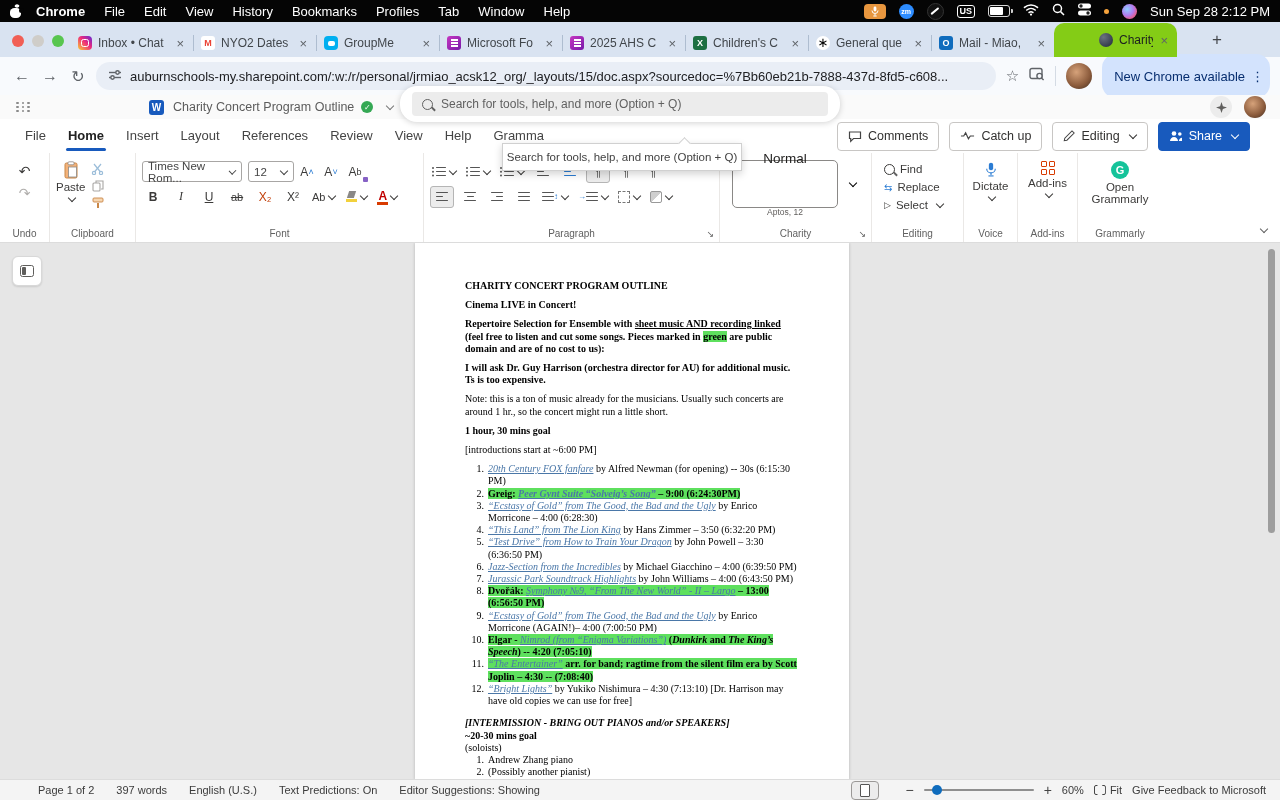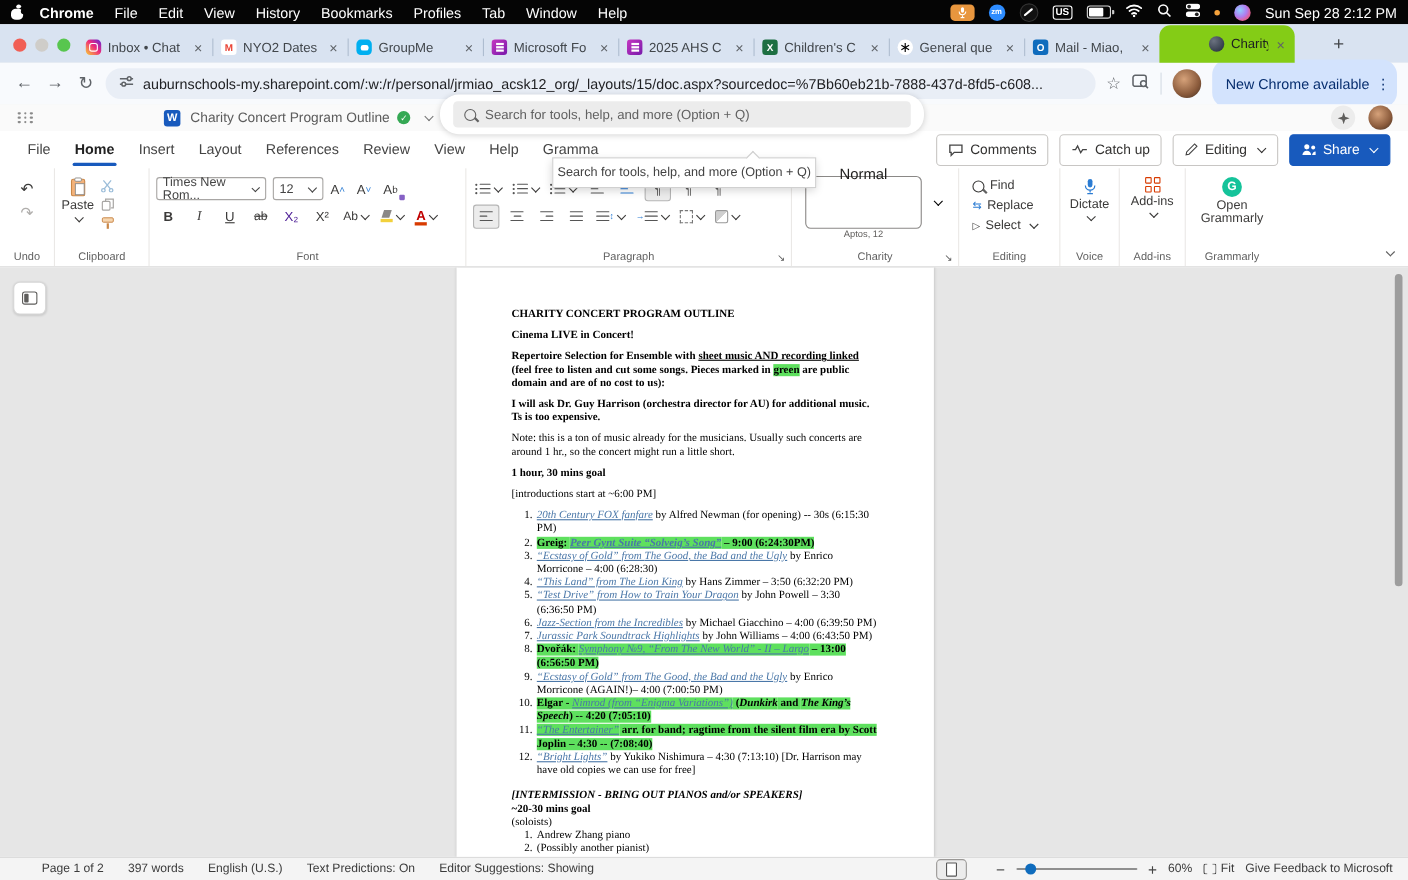--- a/index.html
+++ b/index.html
@@ -101,21 +101,21 @@
     font-size:11.5px;color:#424242;white-space:nowrap;}
   #search-tooltip::before{content:"";position:absolute;top:-5px;right:52px;width:8px;height:8px;background:#fff;
     border-left:1px solid #d0d0d0;border-top:1px solid #d0d0d0;transform:rotate(45deg);}
 
   
   #word-menurow{position:absolute;top:24px;left:0;right:0;height:34px;display:flex;align-items:center;background:#fff;}
   #word-menu-items{display:flex;align-items:center;margin-left:14px;}
   .wtab{padding:0 11px;font-size:13px;color:#444;position:relative;line-height:34px;}
   .wtab.active{font-weight:700;color:#222;}
   .wtab.active::after{content:"";position:absolute;left:9px;right:9px;bottom:2px;height:3px;background:#185abd;border-radius:2px;}
-  #menurow-right{margin-left:auto;display:flex;align-items:flex-start;gap:10px;padding-right:16px;}
+  #menurow-right{margin-left:auto;display:flex;align-items:flex-start;gap:10px;padding-right:30px;}
   .pill-btn{height:27px;border:1px solid #c8c6c4;border-radius:4px;background:#fff;display:flex;align-items:center;
     gap:6px;padding:0 10px;font-size:12.5px;color:#323130;}
   .pill-btn.primary{background:#185abd;border-color:#185abd;color:#fff;}
 
   
   #ribbon{position:absolute;top:58px;left:0;right:0;height:90px;background:#fff;border-bottom:1px solid #dcdcdc;
     display:flex;box-sizing:border-box;}
   .rgroup{position:relative;height:100%;border-right:1px solid #eae8e6;box-sizing:border-box;padding:7px 6px 16px;}
   .rlabel{position:absolute;bottom:3px;left:0;right:0;text-align:center;font-size:10px;color:#616161;}
   .launcher{position:absolute;bottom:3px;right:5px;font-size:9px;color:#616161;}
@@ -125,21 +125,21 @@
   .bars{display:inline-flex;flex-direction:column;justify-content:space-between;width:12px;height:9px;}
   .bars i{height:1.4px;background:#555;border-radius:1px;}
   .bars.dots{position:relative;padding-left:4px;width:10px;}
   .bars.dots::before{content:"";position:absolute;left:0;top:0;width:2px;height:2px;background:#555;
     box-shadow:0 3.8px 0 #555,0 7.6px 0 #555;border-radius:50%;}
   .bars .short{width:7px;} .bars .mid{width:10px;}
   .rowline{display:flex;align-items:center;gap:2px;height:23px;}
   .fontbox{border:1px solid #a8a6a4;border-radius:3px;height:21px;display:flex;align-items:center;
     padding:0 5px;font-size:11.5px;color:#444;background:#fff;box-sizing:border-box;}
   .gF .u1{color:#2b7cd3;font-size:9px;} 
-  .sub2{color:#4c1d95;} .sup2{color:#3b3a39;}
+  .sub2{color:#c2410c;} .sup2{color:#3b3a39;}
   .hl-pen{display:inline-block;width:11px;height:11px;position:relative;}
   .hl-pen::before{content:"";position:absolute;left:2px;top:0;width:7px;height:7px;background:#8a8886;transform:skewX(-18deg);}
   .hl-pen::after{content:"";position:absolute;left:0;bottom:0;width:11px;height:3px;background:#f2d13c;}
   .fc-a{display:inline-block;position:relative;font-weight:700;font-size:12px;line-height:11px;}
   .fc-a::after{content:"";position:absolute;left:-1px;right:-1px;bottom:-3px;height:3px;background:#d83b01;}
   .clear-a{position:relative;} .clear-a::after{content:"";position:absolute;right:-2px;bottom:0;width:5px;height:5px;background:#8661c5;border-radius:1px;}
   .stylebox{width:104px;height:46px;border:1px solid #8a8886;border-radius:5px;display:flex;flex-direction:column;
     align-items:center;justify-content:center;background:#fff;box-shadow:0 0 0 1.5px #fff inset;gap:36px;}
   .stylebox .nm{font-size:13.5px;color:#201f1e;}
   .stylebox .sb{font-size:8.5px;color:#605e5c;margin-top:5px;}

